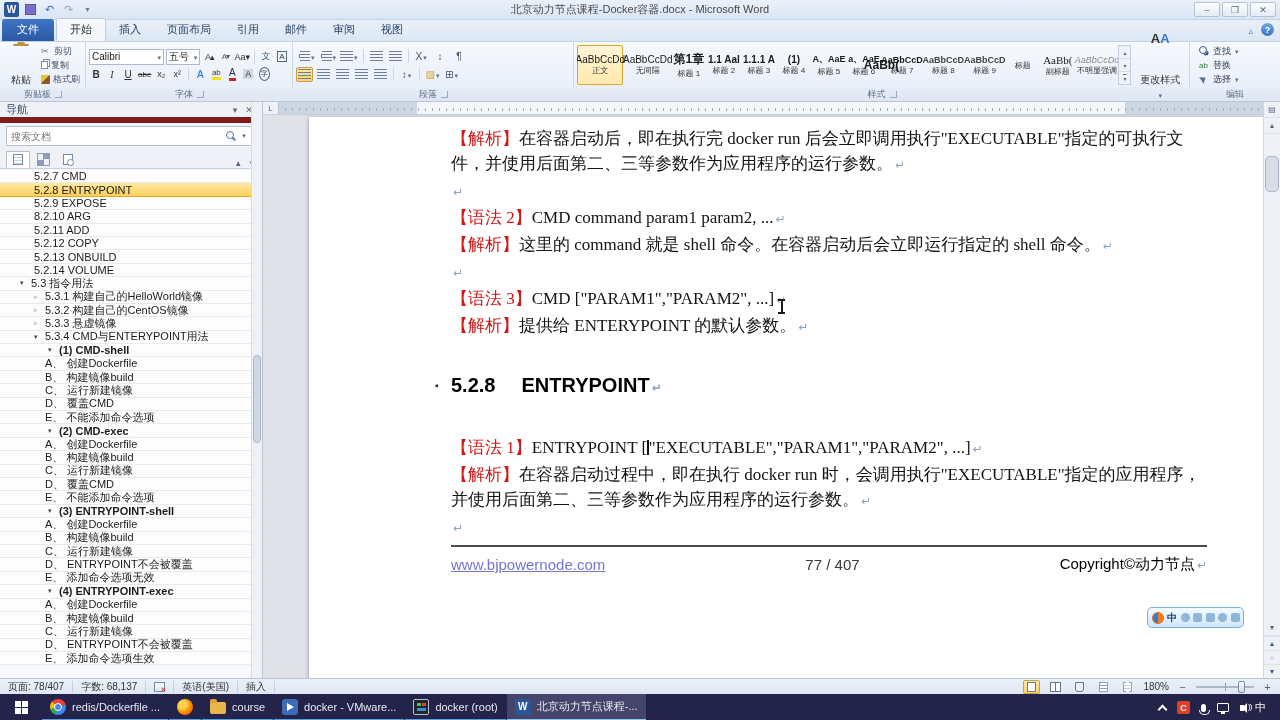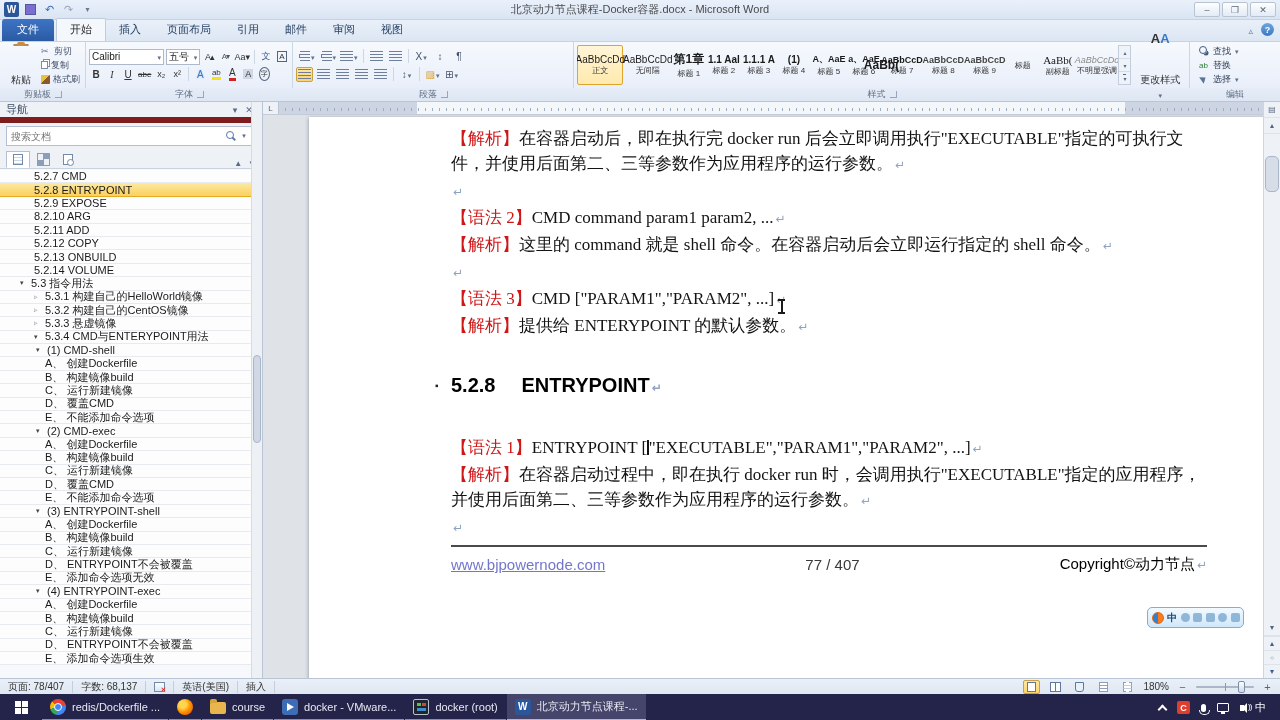--- a/index.html
+++ b/index.html
@@ -130,21 +130,21 @@
   .nav-tabs { height:20px; display:flex; align-items:flex-end; padding:0 6px; border-bottom:1px solid #c9d3e0; gap:1px; }
   .ntab { width:24px; height:17px; display:flex; align-items:center; justify-content:center; font-size:9px; color:#55657f; border:1px solid transparent; }
   .ntab.active { background:#fff; border-color:#b4c0d2; border-bottom-color:#fff; }
   .ntab .tg { width:10px; height:11px; border:1px solid #7389a8; background:linear-gradient(#fff 0 2px,#c9d6e6 2px 3px,#fff 3px 5px,#c9d6e6 5px 6px,#fff 6px 8px,#c9d6e6 8px 9px,#fff 9px); }
   .ntab .gg { width:11px; height:11px; background:conic-gradient(#7389a8 0 25%,transparent 0 50%,#7389a8 0 75%,transparent 0); outline:1px solid #7389a8; opacity:.8; }
   .ntab .sg { width:10px; height:11px; border:1px solid #7389a8; position:relative; background:#fff; }
   .ntab .sg::after { content:""; position:absolute; right:-2px; bottom:-2px; width:5px; height:5px; border:1.2px solid #7389a8; border-radius:50%; background:#fff; }
   .nav-arrows { margin-left:auto; display:flex; gap:6px; font-size:8px; color:#5a6a84; align-items:center; }
   .nav-tree { flex:1; overflow:hidden; background:#f6f8fb; padding-top:1px; position:relative; }
   .trow { height:13.4px; display:flex; align-items:center; font-size:11px; color:#1b1b1b; border-bottom:1px solid #e7ebf1; background:#fdfdfe; white-space:nowrap; overflow:hidden; }
-  .trow.lvl1 { padding-left:20px; } .trow.lvl2 { padding-left:34px; } .trow.lvl3 { padding-left:36px; } .trow.lvl4 { padding-left:45px; }
+  .trow.lvl1 { padding-left:20px; } .trow.lvl2 { padding-left:34px; } .trow.lvl3 { padding-left:48px;font-weight:bold; } .trow.lvl4 { padding-left:45px; }
   .trow.sel { background:linear-gradient(#fde9a2,#fbd05e); border-color:#e2a921; }
   .arr { width:11px; font-size:7px; color:#444; display:inline-block; }
   .arr.down::before { content:"\25BE"; }
   .arr.right::before { content:"\25B9"; color:#8a94a6; }
   .nscroll { position:absolute; right:0; top:0; bottom:0; width:11px; background:#edf1f6; border-left:1px solid #d4dce6; }
   .nthumb { position:absolute; left:1px; right:1px; top:44%; height:88px; background:#cfd8e4; border:1px solid #aab7c9; border-radius:4px; }
 
   
   .docarea { flex:1; display:flex; flex-direction:column; position:relative; min-width:0; }
   .rulerrow { height:13px; display:flex; background:#dde3eb; border-bottom:1px solid #c3ccd8; }

